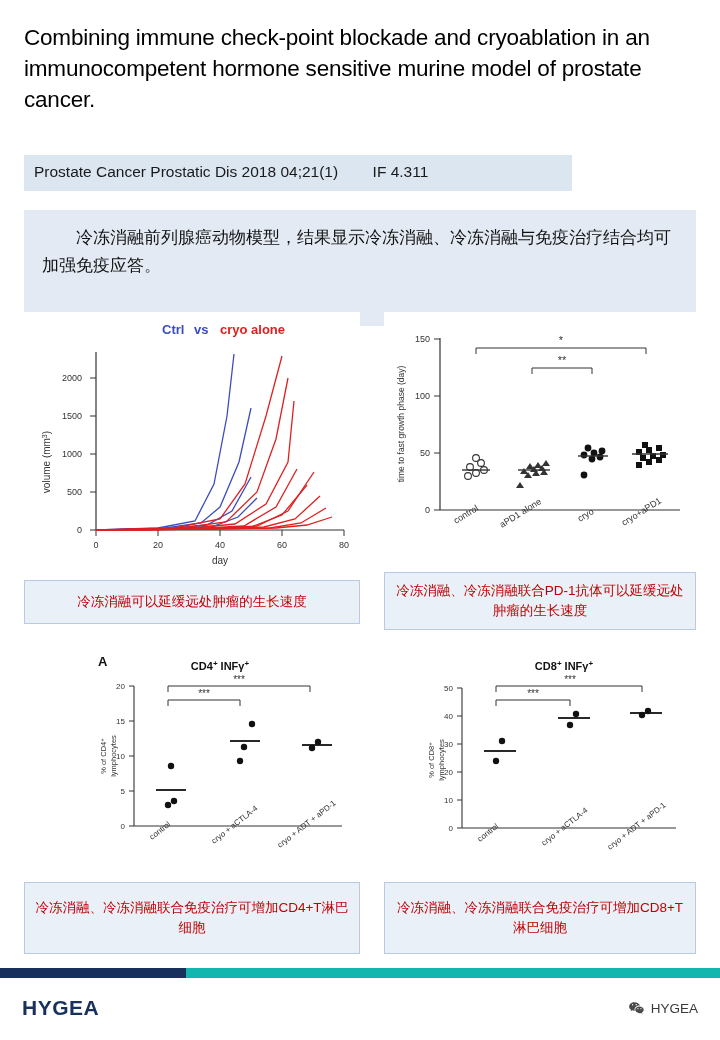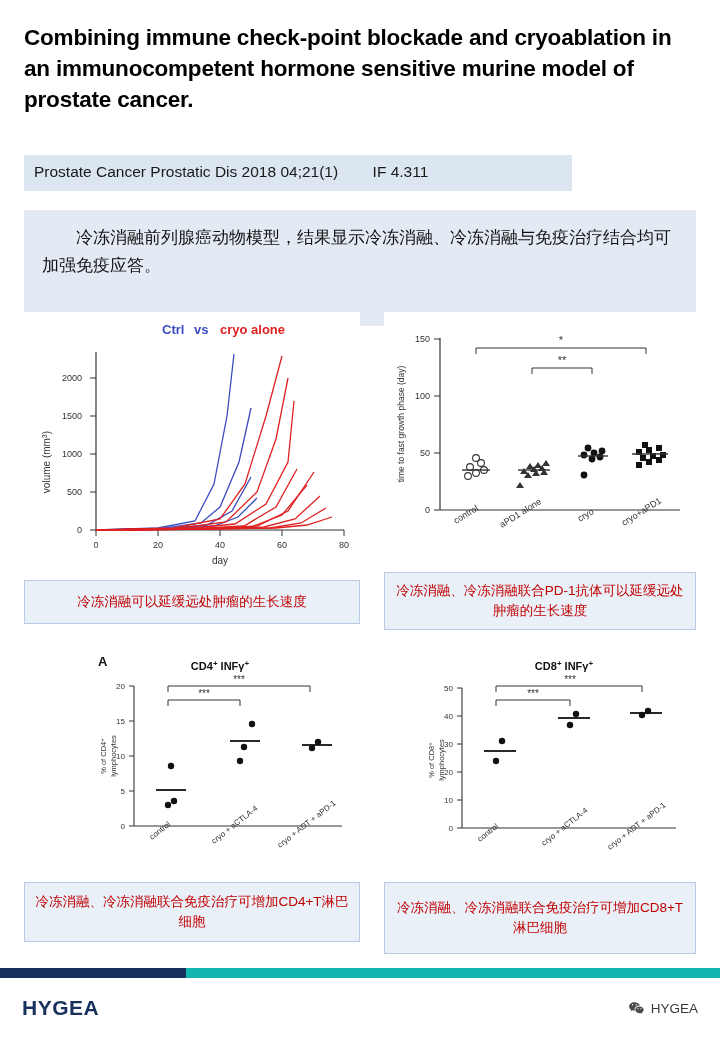--- a/index.html
+++ b/index.html
@@ -20,21 +20,21 @@
     width: 720px;
     height: 1040px;
     box-sizing: border-box;
   }
   .title {
     position: absolute;
     left: 24px;
     top: 22px;
     width: 672px;
     font-size: 22.5px;
-    font-weight: bold;
+    font-weight: normal;
     line-height: 1.38;
     letter-spacing: -0.2px;
     color: #000000;
   }
   .journal-bar {
     position: absolute;
     left: 24px;
     top: 155px;
     width: 548px;
     height: 36px;
@@ -407,21 +407,21 @@
       <line x1="246" y1="69" x2="278" y2="69" stroke="#111" stroke-width="1.8"></line>
 
       <g font-family="Liberation Sans, sans-serif" font-size="8" fill="#333">
         <text x="96" y="198" transform="rotate(-38 96 198)">control</text>
         <text x="160" y="202" transform="rotate(-38 160 202)">cryo + aCTLA-4</text>
         <text x="226" y="206" transform="rotate(-38 226 206)">cryo + ADT + aPD-1</text>
       </g>
     </svg>
   </div>
 
-  <div class="caption" style="left:24px; top:882px; width:336px; height:60px;">冷冻消融、冷冻消融联合免疫治疗可增加CD4+T淋巴细胞</div>
+  <div class="caption" style="left:24px; top:882px; width:336px; height:72px;">冷冻消融、冷冻消融联合免疫治疗可增加CD4+T淋巴细胞</div>
 
   <div class="caption" style="left:384px; top:882px; width:312px; height:72px;">冷冻消融、冷冻消融联合免疫治疗可增加CD8+T淋巴细胞</div>
 
   <div class="footer-bar-left"></div>
   <div class="footer-bar-right"></div>
 
   <div class="footer-logo">HYGEA</div>
 
   <div class="footer-wechat">
     <span class="wechat-icon">

